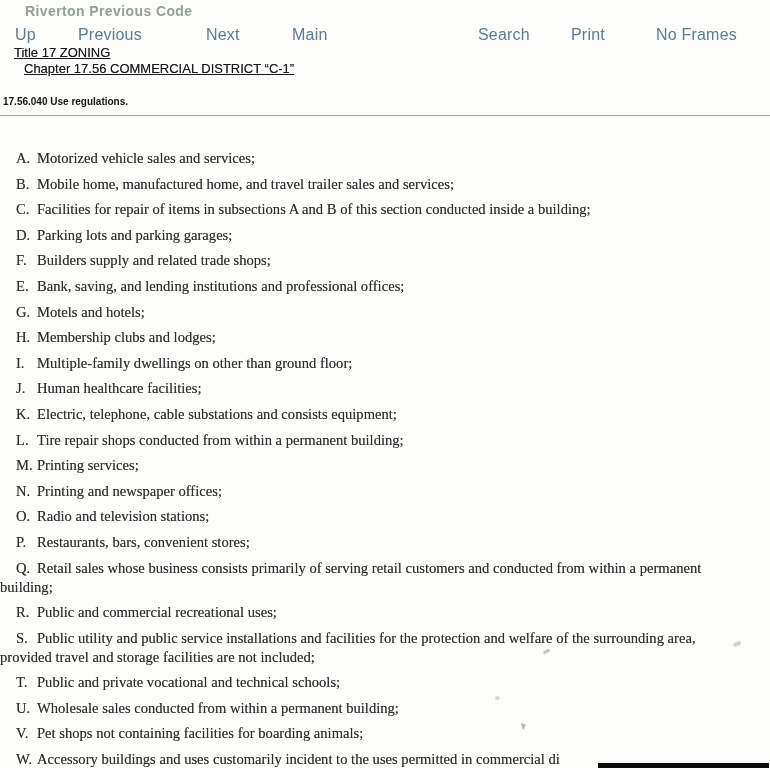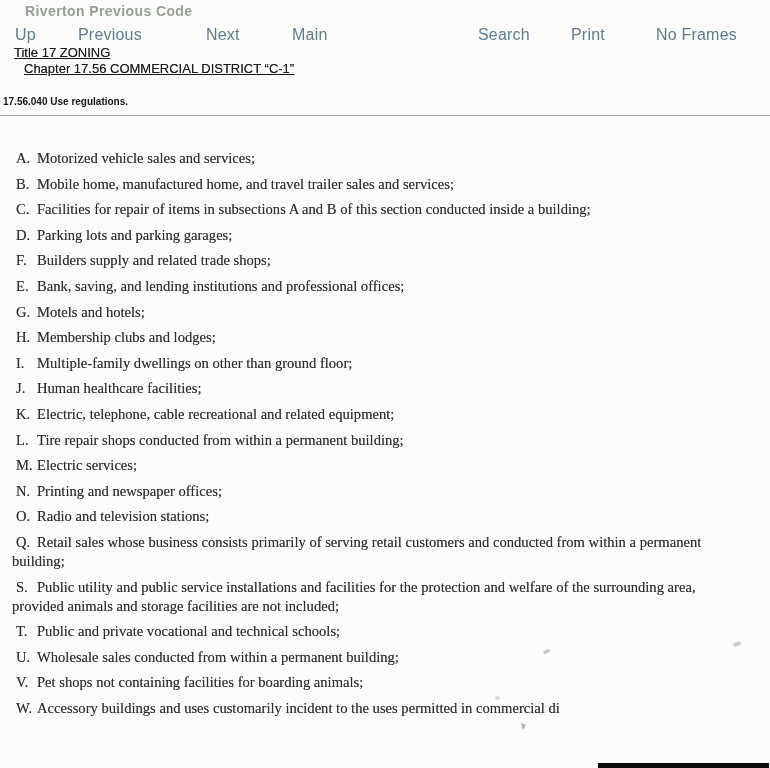--- a/index.html
+++ b/index.html
@@ -73,21 +73,21 @@
   .item {
     margin: 0 0 6.6px 0;
     font-family: "Liberation Serif", serif;
     font-size: 14.6px;
     line-height: 19px;
     color: var(--body_text, #2e2e2e);
     white-space: nowrap;
     text-shadow: 0 0 0.4px rgba(45,45,45,0.55);
   }
   .letter { display: inline-block; min-width: 21px; margin-left: 16px; }
-  .cont { display: block; white-space: nowrap; padding-left: 12px; }
+  .cont { display: block; white-space: nowrap; }
   .watermark {
     position: absolute;
     left: 598px;
     top: 763px;
     width: 171px;
     height: 32px;
     background: var(--watermark_bg, #0c0c0c);
     color: var(--watermark_text, #ffffff);
     font-family: Liberation Mono, monospace;
     font-weight: bold;
@@ -127,27 +127,29 @@
     <p class="item"><span class="letter">A.</span><span class="line">Motorized vehicle sales and services;</span></p>
     <p class="item"><span class="letter">B.</span><span class="line">Mobile home, manufactured home, and travel trailer sales and services;</span></p>
     <p class="item"><span class="letter">C.</span><span class="line">Facilities for repair of items in subsections A and B of this section conducted inside a building;</span></p>
     <p class="item"><span class="letter">D.</span><span class="line">Parking lots and parking garages;</span></p>
     <p class="item"><span class="letter">F.</span><span class="line">Builders supply and related trade shops;</span></p>
     <p class="item"><span class="letter">E.</span><span class="line">Bank, saving, and lending institutions and professional offices;</span></p>
     <p class="item"><span class="letter">G.</span><span class="line">Motels and hotels;</span></p>
     <p class="item"><span class="letter">H.</span><span class="line">Membership clubs and lodges;</span></p>
     <p class="item"><span class="letter">I.</span><span class="line">Multiple-family dwellings on other than ground floor;</span></p>
     <p class="item"><span class="letter">J.</span><span class="line">Human healthcare facilities;</span></p>
-    <p class="item"><span class="letter">K.</span><span class="line">Electric, telephone, cable recreational and related equipment;</span></p>
+    <p class="item"><span class="letter">K.</span><span class="line">Electric, telephone, cable substations and consists equipment;</span></p>
     <p class="item"><span class="letter">L.</span><span class="line">Tire repair shops conducted from within a permanent building;</span></p>
-    <p class="item"><span class="letter">M.</span><span class="line">Electric services;</span></p>
+    <p class="item"><span class="letter">M.</span><span class="line">Printing services;</span></p>
     <p class="item"><span class="letter">N.</span><span class="line">Printing and newspaper offices;</span></p>
     <p class="item"><span class="letter">O.</span><span class="line">Radio and television stations;</span></p>
+    <p class="item"><span class="letter">P.</span><span class="line">Restaurants, bars, convenient stores;</span></p>
     <p class="item"><span class="letter">Q.</span><span class="line">Retail sales whose business consists primarily of serving retail customers and conducted from within a permanent</span><span class="cont">building;</span></p>
-    <p class="item"><span class="letter">S.</span><span class="line">Public utility and public service installations and facilities for the protection and welfare of the surrounding area,</span><span class="cont">provided animals and storage facilities are not included;</span></p>
+    <p class="item"><span class="letter">R.</span><span class="line">Public and commercial recreational uses;</span></p>
+    <p class="item"><span class="letter">S.</span><span class="line">Public utility and public service installations and facilities for the protection and welfare of the surrounding area,</span><span class="cont">provided travel and storage facilities are not included;</span></p>
     <p class="item"><span class="letter">T.</span><span class="line">Public and private vocational and technical schools;</span></p>
     <p class="item"><span class="letter">U.</span><span class="line">Wholesale sales conducted from within a permanent building;</span></p>
     <p class="item"><span class="letter">V.</span><span class="line">Pet shops not containing facilities for boarding animals;</span></p>
     <p class="item"><span class="letter">W.</span><span class="line">Accessory buildings and uses customarily incident to the uses permitted in commercial di</span></p>
   </div>
 
 <div class="watermark">WYOMLS2024©</div>
 
 <div class="speck speck1"></div>
 <div class="speck speck2"></div>

